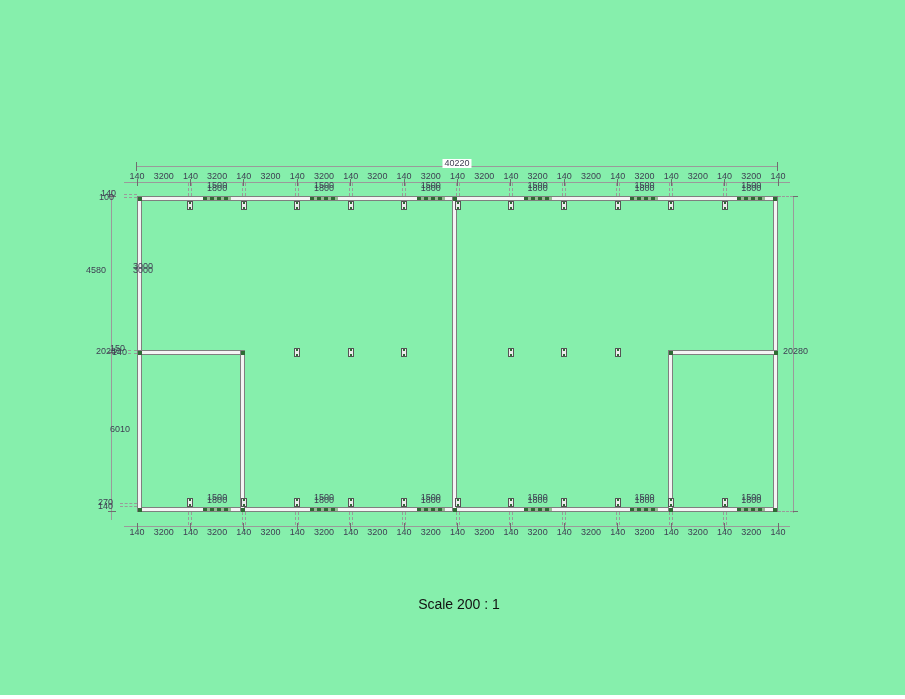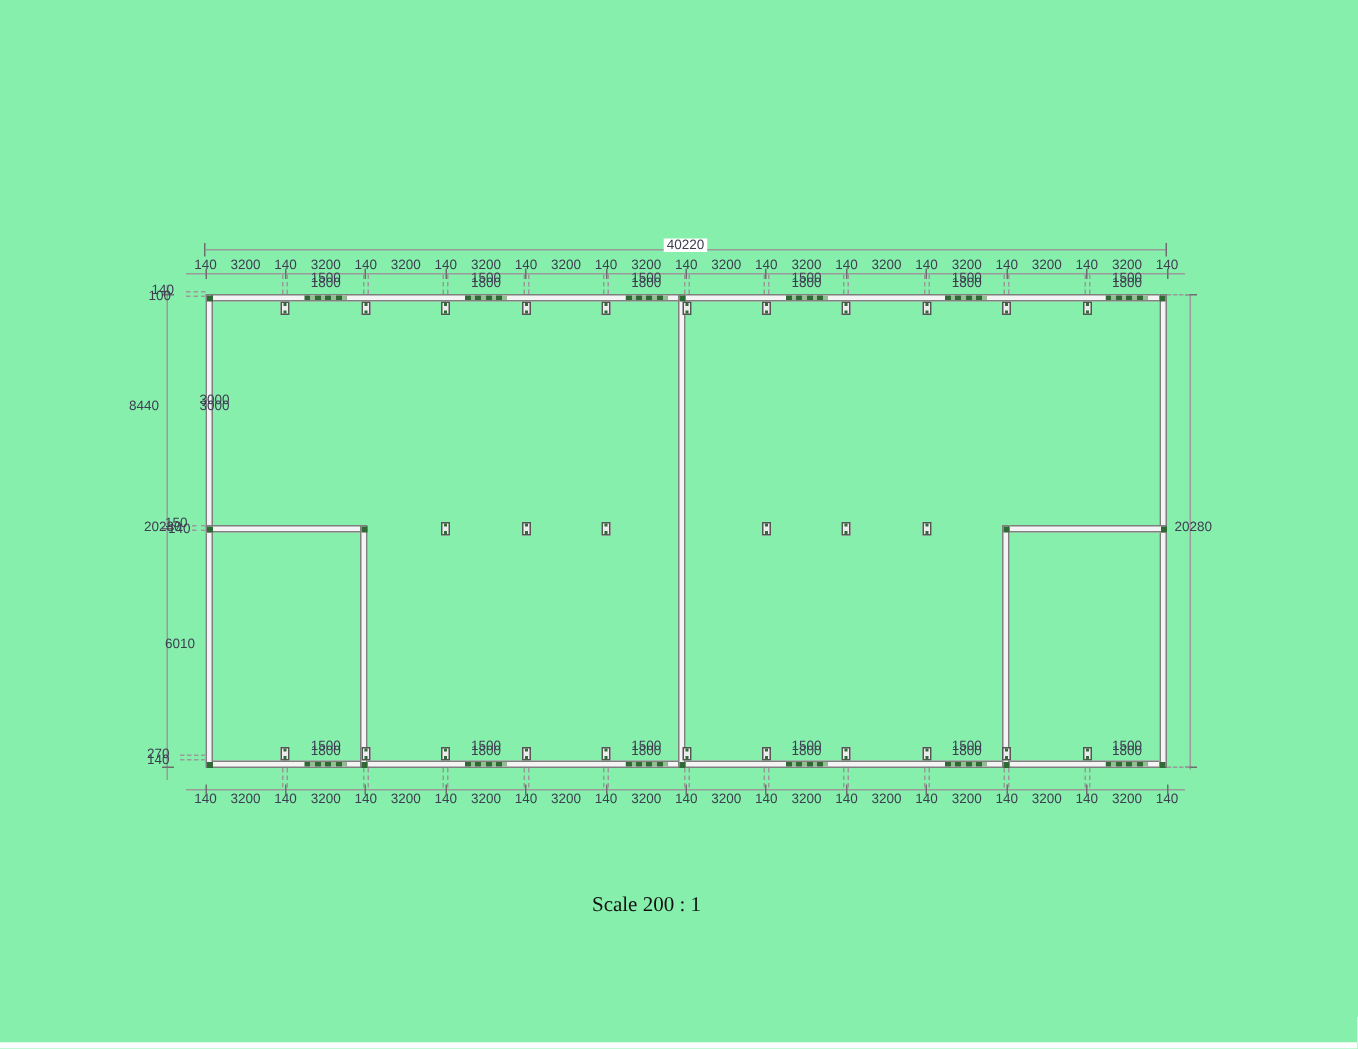--- a/index.html
+++ b/index.html
@@ -60,21 +60,21 @@
   <div class="wall" style="left:452px;top:196px;width:5px;height:316px;"></div>
 
   <div class="wall" style="left:137px;top:350px;width:108px;height:5px;"></div>
   <div class="wall" style="left:240px;top:350px;width:5px;height:162px;"></div>
 
   <div class="wall" style="left:668px;top:350px;width:110px;height:5px;"></div>
   <div class="wall" style="left:668px;top:350px;width:5px;height:162px;"></div>
 
   <div class="dimtxt" style="left:783px;top:347px;">20280</div>
 
-  <div class="scale ctr" style="left:431px;top:596px;font-family:Liberation Serif, serif;">Scale 200 : 1</div>
+  <div class="scale ctr" style="left:459px;top:596px;">Scale 200 : 1</div>
 
 <div class="dimtxt ctr" style="left: 137px; top: 172px;">140</div>
     <div class="dimtxt ctr" style="left: 163.708px; top: 172px;">3200</div>
     <div class="dimtxt ctr" style="left: 190.417px; top: 172px;">140</div>
     <div class="dimtxt ctr" style="left: 217.125px; top: 172px;">3200</div>
     <div class="dimtxt ctr" style="left: 243.833px; top: 172px;">140</div>
     <div class="dimtxt ctr" style="left: 270.542px; top: 172px;">3200</div>
     <div class="dimtxt ctr" style="left: 297.25px; top: 172px;">140</div>
     <div class="dimtxt ctr" style="left: 323.958px; top: 172px;">3200</div>
     <div class="dimtxt ctr" style="left: 350.667px; top: 172px;">140</div>
@@ -260,21 +260,21 @@
     <div class="jdot" style="left: 453px; top: 197px;"></div>
     <div class="jdot" style="left: 453px; top: 508px;"></div>
     <div class="jdot" style="left: 138px; top: 351px;"></div>
     <div class="jdot" style="left: 241px; top: 351px;"></div>
     <div class="jdot" style="left: 241px; top: 508px;"></div>
     <div class="jdot" style="left: 669px; top: 351px;"></div>
     <div class="jdot" style="left: 774px; top: 351px;"></div>
     <div class="jdot" style="left: 669px; top: 508px;"></div>
     <div class="dimtxt" style="left: 101px; top: 189px;">140</div>
     <div class="dimtxt" style="left: 99px; top: 193px;">100</div>
-    <div class="dimtxt" style="left: 86px; top: 266px;">8440</div>
+    <div class="dimtxt" style="left: 86px; top: 266px;">4580</div>
     <div class="dimtxt" style="left: 133px; top: 262px;">3000</div>
     <div class="dimtxt" style="left: 133px; top: 266px;">3000</div>
     <div class="dimtxt" style="left: 96px; top: 347px;">20280</div>
     <div class="dimtxt" style="left: 110px; top: 344px;">150</div>
     <div class="dimtxt" style="left: 112px; top: 348px;">140</div>
     <div class="dimtxt" style="left: 110px; top: 425px;">6010</div>
     <div class="dimtxt" style="left: 98px; top: 498px;">270</div>
     <div class="dimtxt" style="left: 98px; top: 502px;">140</div>
   </div>
 

